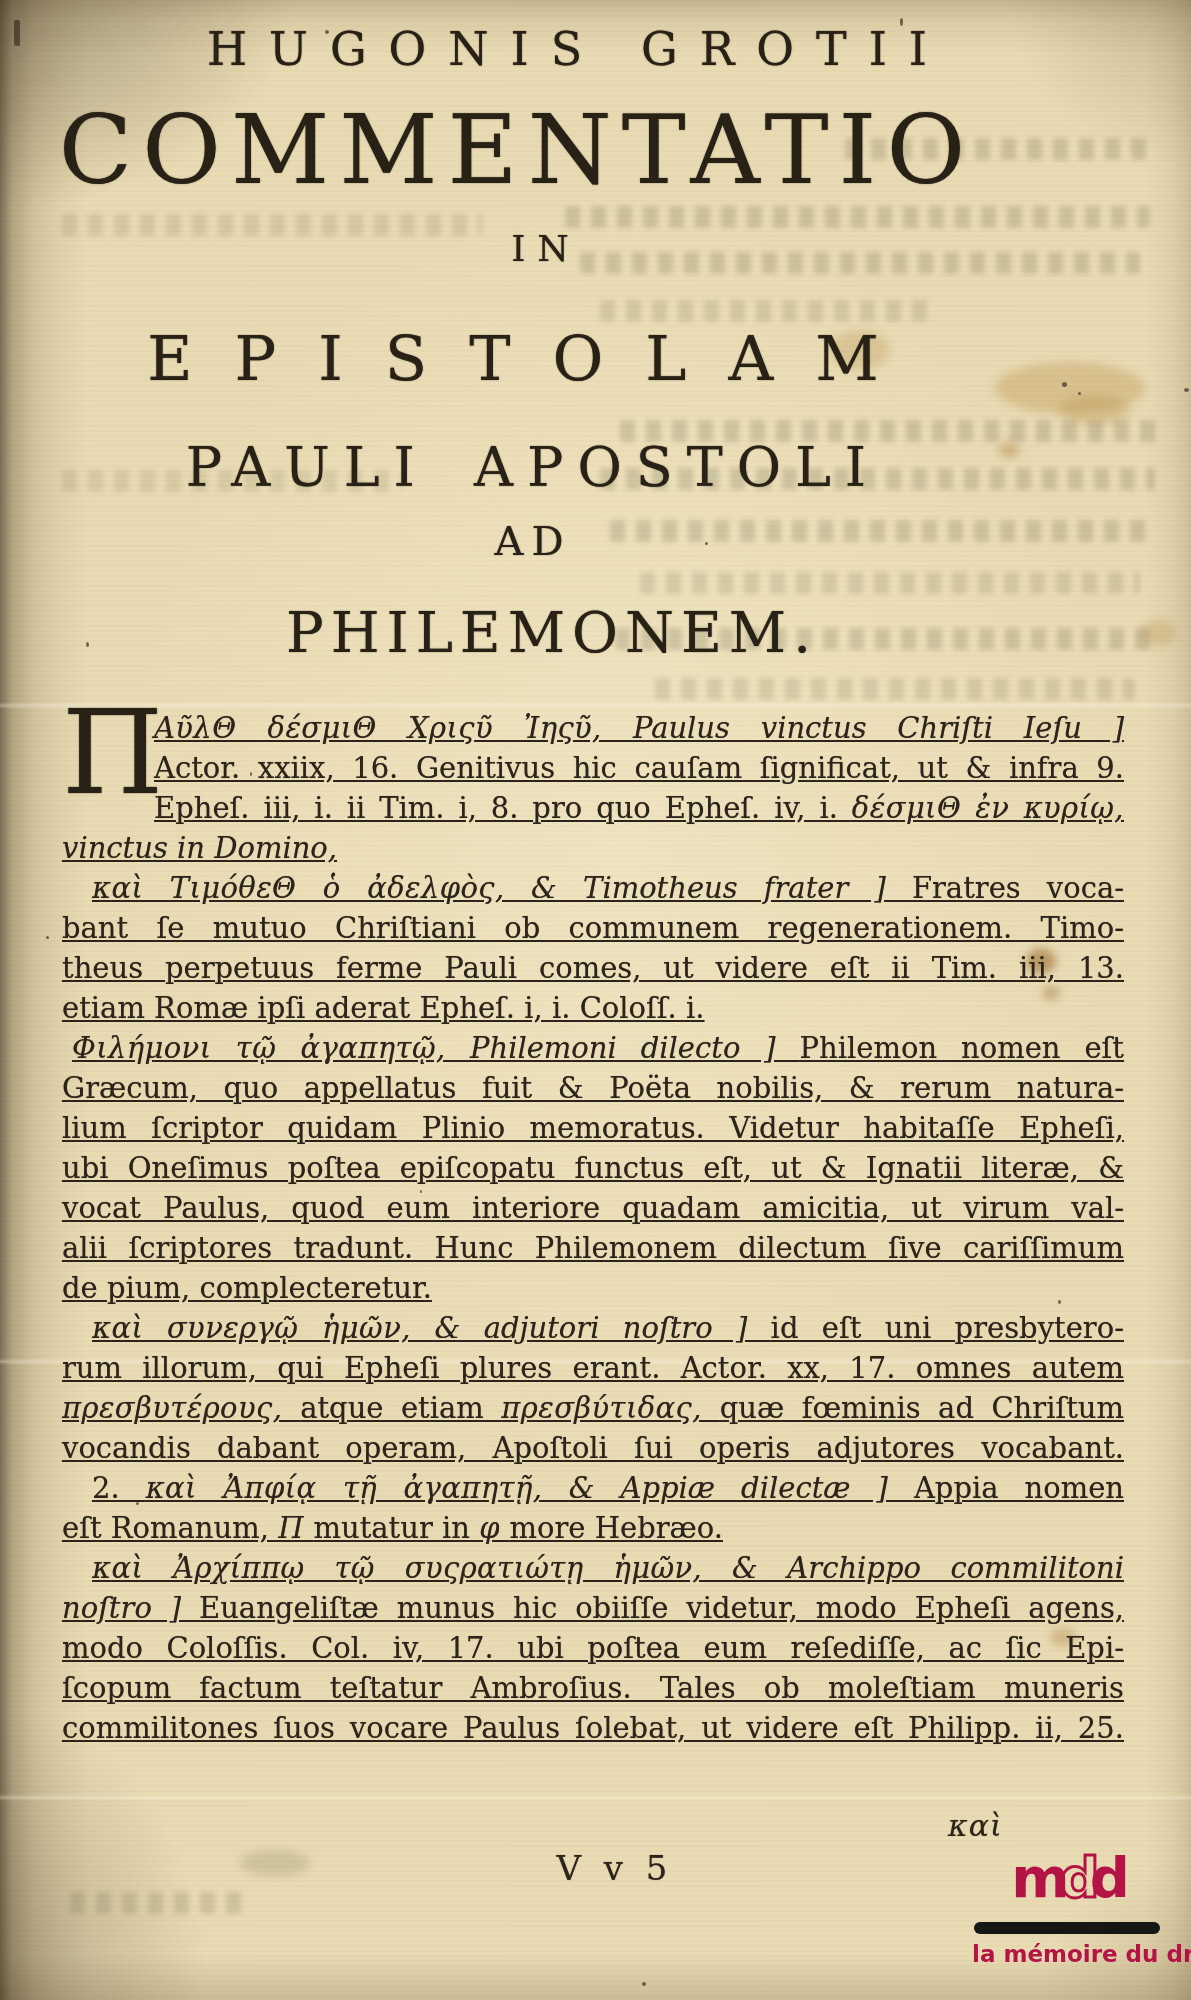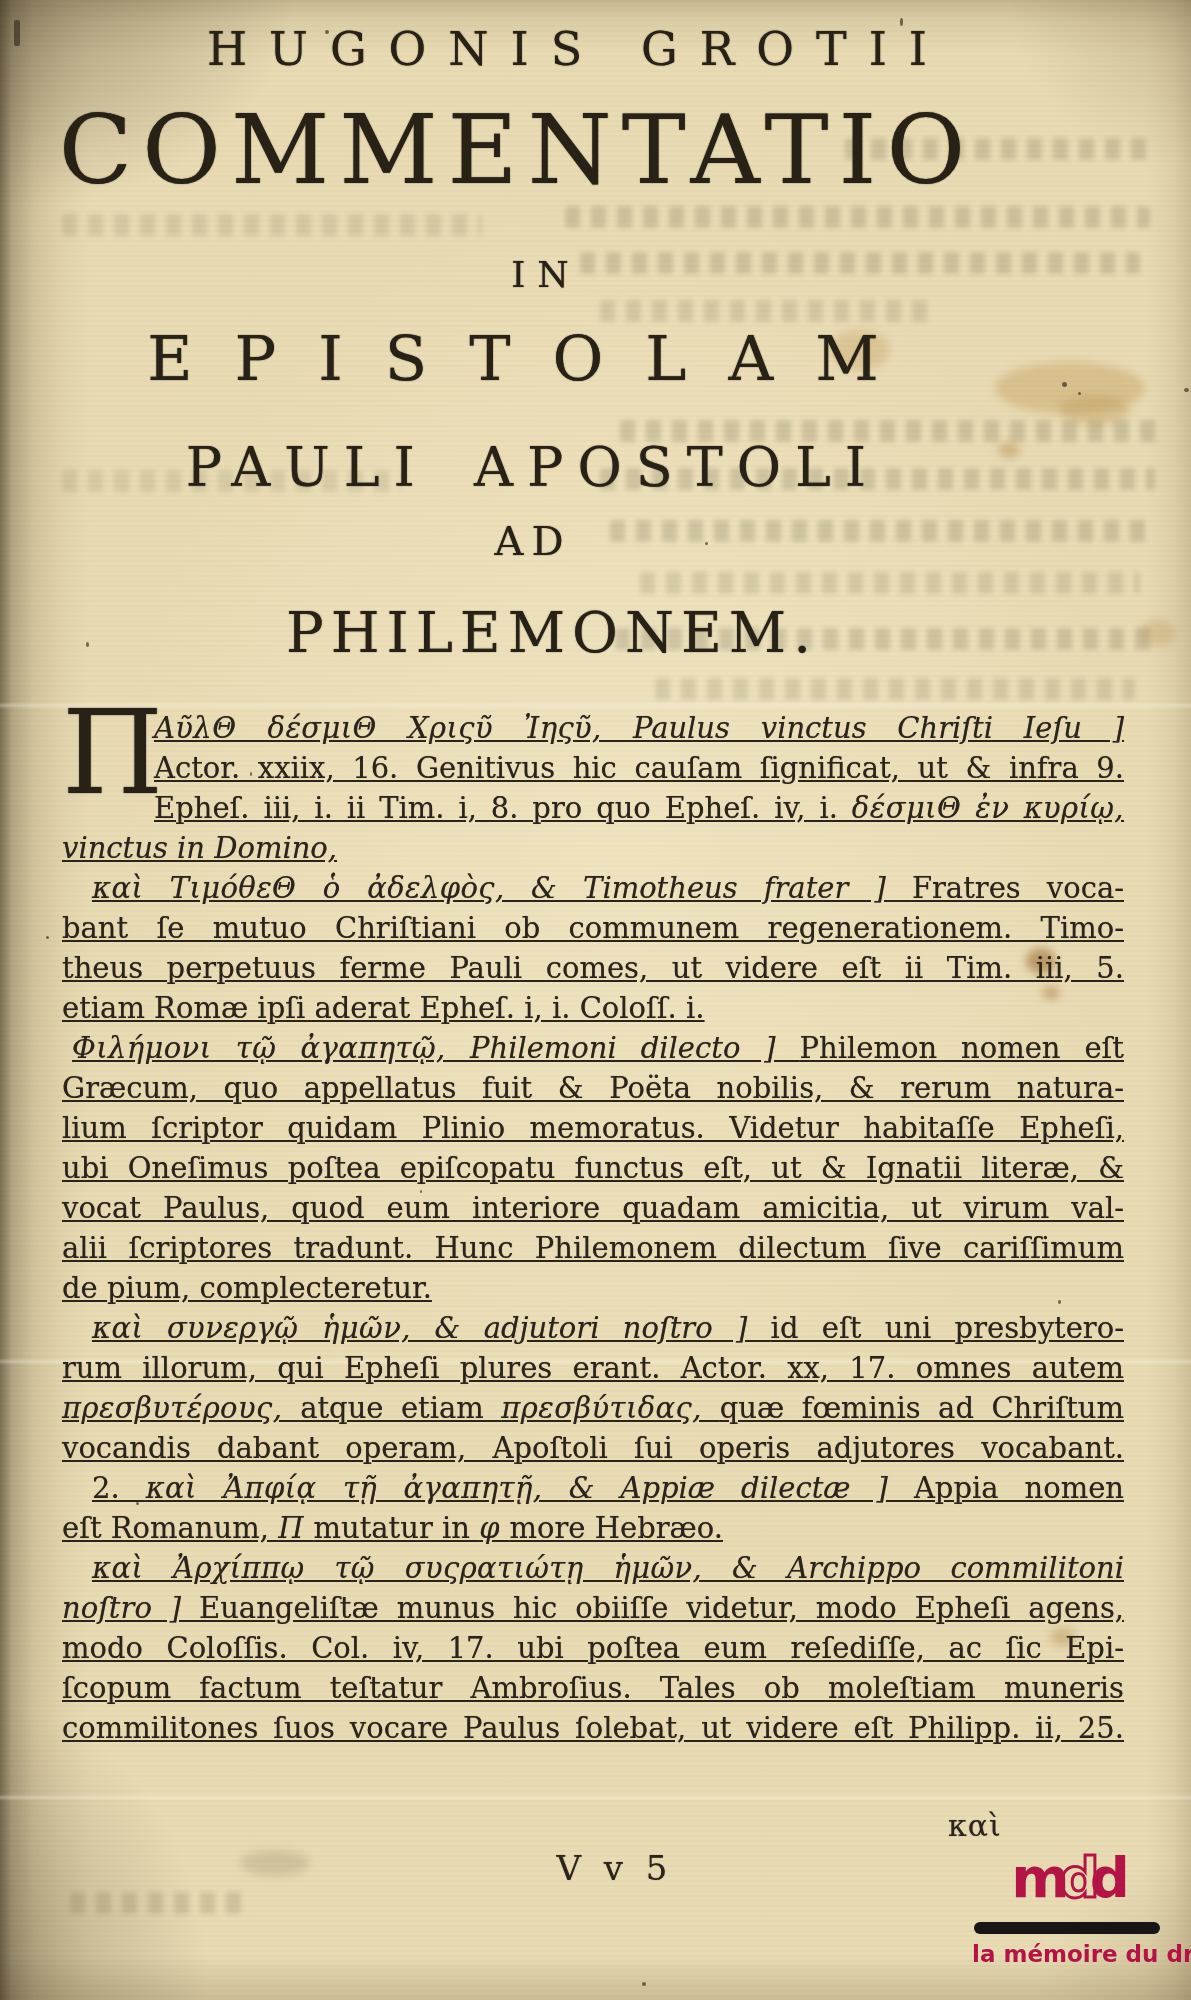--- a/index.html
+++ b/index.html
@@ -19,39 +19,39 @@
       linear-gradient(180deg, rgba(115,98,62,.30) 0px, rgba(130,112,75,.12) 22px, transparent 55px),
       linear-gradient(0deg, rgba(115,98,62,.25) 0px, transparent 45px),
       radial-gradient(ellipse 700px 900px at 52% 42%, rgba(255,247,222,.30), transparent 75%),
       repeating-linear-gradient(180deg, rgba(90,75,45,.025) 0 2px, rgba(255,250,230,.03) 2px 5px),
       var(--paper,#e8dab2);
   }
   
   .ht{position:absolute;transform:translateX(-50%);white-space:nowrap;color:#282116;text-shadow:0 0 1px rgba(40,31,20,.75),0 0 2px rgba(40,31,20,.18);}
   #h-heading   {left:578px;top:22px; font-size:46px;letter-spacing:22px;}
   #h-title     {left:517px;top:94px; font-size:96px;letter-spacing:10px;}
-  #h-in        {left:546px;top:254px;font-size:36px;letter-spacing:12px;}
+  #h-in        {left:546px;top:228px;font-size:36px;letter-spacing:12px;}
   #h-epistolam {left:534px;top:322px;font-size:62px;letter-spacing:42px;}
   #h-pauli     {left:521px;top:436px;font-size:54px;letter-spacing:14px;word-spacing:14px;margin-left:12px;}
   #h-ad        {left:533px;top:518px;font-size:40px;letter-spacing:8px;}
   #h-philemonem{left:552px;top:600px;font-size:56px;letter-spacing:7px;}
   
   #body-text{position:absolute;left:62px;top:708px;width:1062px;font-size:29px;line-height:40px;text-shadow:0 0 .7px rgba(43,35,24,.55);}
   .para{margin:0;}
   .para.normal .line:first-of-type{text-indent:30px;}
   .para.small  .line:first-of-type{text-indent:10px;}
   .line{text-align:justify;text-align-last:justify;text-decoration:underline;}
   .line.end{text-align-last:left;}
   .rm{}
   .it{font-style:italic;}
   .gk{font-style:italic;letter-spacing:.4px;}
   .dropcap{float:left;font-size:116px;line-height:76px;height:78px;width:84px;margin:7px 8px 0 0;color:#282116;text-shadow:0 0 1.5px rgba(40,31,20,.8);}
   
   #signature{position:absolute;left:615px;top:1848px;transform:translateX(-50%);font-size:34px;letter-spacing:6px;text-shadow:0 0 1px rgba(40,31,20,.6);}
-  #catchword{position:absolute;left:948px;top:1808px;font-size:30px;letter-spacing:1px;text-shadow:0 0 1px rgba(40,31,20,.5);}
+  #catchword{position:absolute;left:948px;top:1808px;font-size:30px;font-style:italic;letter-spacing:1px;text-shadow:0 0 1px rgba(40,31,20,.5);}
   
   #mdd{position:absolute;left:972px;top:1838px;width:190px;text-align:center;font-family:"DejaVu Sans","Liberation Sans",sans-serif;}
   #mdd .word{font-size:56px;font-weight:bold;line-height:80px;letter-spacing:-7px;white-space:nowrap;}
   #mdd .solid{color:var(--accent,#b31445);}
   #mdd .outline{color:transparent;-webkit-text-stroke:3px var(--accent,#b31445);position:relative;z-index:2;margin:0 -3px;}
   #mdd .bar{height:12px;width:186px;margin:4px auto 0 auto;border-radius:6px;background:var(--bar,#161616);}
   #mdd .tagline{margin-top:7px;font-size:23px;font-weight:bold;color:var(--accent,#b31445);letter-spacing:0px;white-space:nowrap;}
   
   .bleed{position:absolute;height:22px;border-radius:4px;
     background:repeating-linear-gradient(90deg, rgba(114,108,80,.85) 0 15px, rgba(114,108,80,0) 15px 26px);
@@ -121,21 +121,21 @@
       <div class="para drop">
         <span class="dropcap">Π</span>
         <div class="line"><span class="gk">ΑῦλΘ δέσμιΘ Χριςῦ Ἰηςῦ, </span><span class="it">Paulus vinctus Chriſti Ieſu ]</span></div>
         <div class="line"><span class="rm">Actor. xxiix, 16. Genitivus hic cauſam ſignificat, ut &amp; infra 9.</span></div>
         <div class="line"><span class="rm">Epheſ. iii, i. ii Tim. i, 8. pro quo Epheſ. iv, i. </span><span class="gk">δέσμιΘ ἐν κυρίῳ,</span></div>
         <div class="line end"><span class="it">vinctus in Domino,</span></div>
       </div>
       <div class="para normal">
         <div class="line"><span class="gk">καὶ ΤιμόθεΘ ὁ ἀδελφὸς, </span><span class="it">&amp; Timotheus frater ] </span><span class="rm">Fratres voca-</span></div>
         <div class="line"><span class="rm">bant ſe mutuo Chriſtiani ob communem regenerationem. Timo-</span></div>
-        <div class="line"><span class="rm">theus perpetuus ferme Pauli comes, ut videre eſt ii Tim. iii, 5.</span></div>
+        <div class="line"><span class="rm">theus perpetuus ferme Pauli comes, ut videre eſt ii Tim. iii, 13.</span></div>
         <div class="line end"><span class="rm">etiam Romæ ipſi aderat Epheſ. i, i. Coloſſ. i.</span></div>
       </div>
       <div class="para small">
         <div class="line"><span class="gk">Φιλήμονι τῷ ἀγαπητῷ, </span><span class="it">Philemoni dilecto ] </span><span class="rm">Philemon nomen eſt</span></div>
         <div class="line"><span class="rm">Græcum, quo appellatus fuit &amp; Poëta nobilis, &amp; rerum natura-</span></div>
         <div class="line"><span class="rm">lium ſcriptor quidam Plinio memoratus. Videtur habitaſſe Epheſi,</span></div>
         <div class="line"><span class="rm">ubi Oneſimus poſtea epiſcopatu functus eſt, ut &amp; Ignatii literæ, &amp;</span></div>
         <div class="line"><span class="rm">vocat Paulus, quod eum interiore quadam amicitia, ut virum val-</span></div>
         <div class="line"><span class="rm">alii ſcriptores tradunt. Hunc Philemonem dilectum ſive cariſſimum</span></div>
         <div class="line end"><span class="rm">de pium, complecteretur.</span></div>

